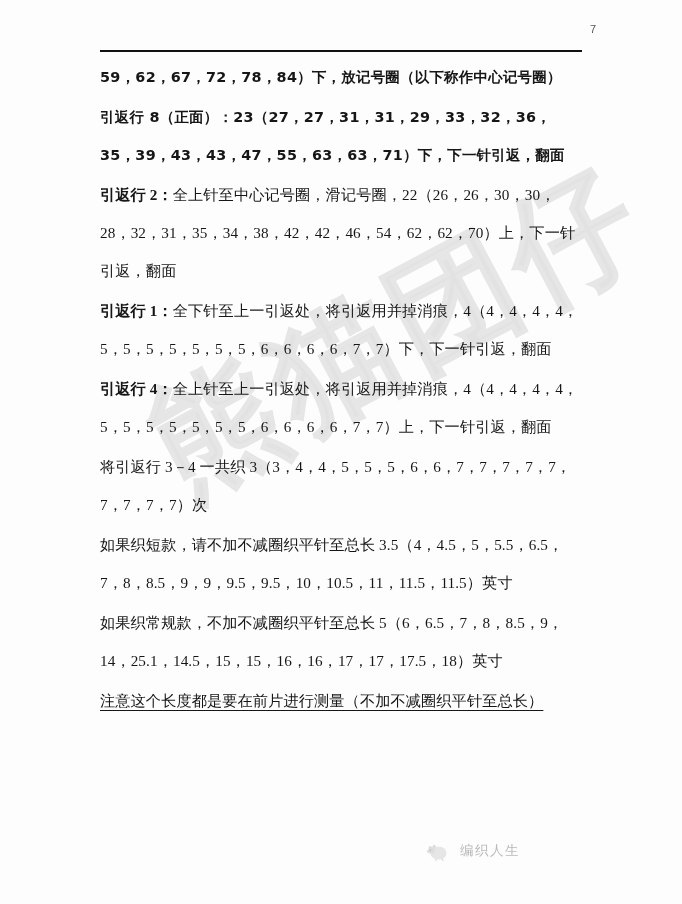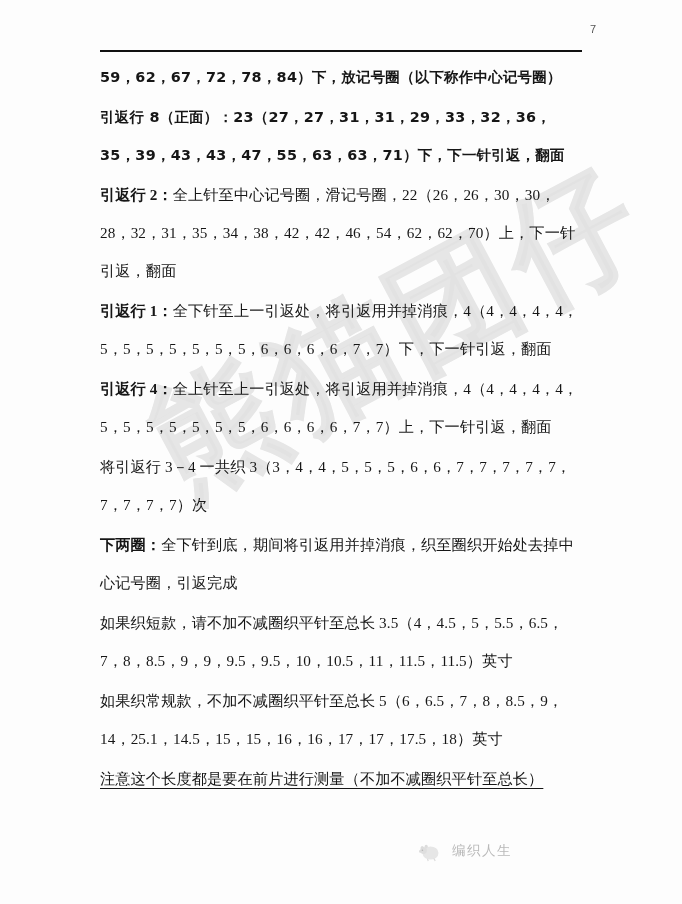--- a/index.html
+++ b/index.html
@@ -108,21 +108,21 @@
     text-underline-offset: 3px;
   }
   .para.underlined {
     text-decoration: underline;
     text-underline-offset: 4px;
   }
 
   
   .footer {
     position: absolute;
-    left: 0;
+    left: 8px;
     bottom: 28px;
     width: 548px;
     height: 40px;
     z-index: 3;
   }
   .footer-brand {
     position: absolute;
     right: 36px;
     top: 4px;
     display: flex;
@@ -164,21 +164,20 @@
     <p class="para"><span class="lbl nums">引返行 8（正面）：</span><span class="nums">23（27，27，31，31，29，33，32，36，35，39，43，43，47，55，63，63，71）下，下一针引返，翻面</span></p>
 
     <p class="para"><span class="lbl">引返行 2：</span><span>全上针至中心记号圈，滑记号圈，22（26，26，30，30，28，32，31，35，34，38，42，42，46，54，62，62，70）上，下一针引返，翻面</span></p>
 
     <p class="para"><span class="lbl">引返行 1：</span><span>全下针至上一引返处，将引返用并掉消痕，4（4，4，4，4，5，5，5，5，5，5，5，6，6，6，6，7，7）下，下一针引返，翻面</span></p>
 
     <p class="para"><span class="lbl">引返行 4：</span><span>全上针至上一引返处，将引返用并掉消痕，4（4，4，4，4，5，5，5，5，5，5，5，6，6，6，6，7，7）上，下一针引返，翻面</span></p>
 
     <p class="para"><span>将引返行 3－4 一共织 3（3，4，4，5，5，5，6，6，7，7，7，7，7，7，7，7，7）次</span></p>
 
-    <p class="para"><span class="lbl">下两圈：</span><span>全下针到底，期间将引返用并掉消痕，织至圈织开始处去掉中心记号圈，引返完成</span></p>
 
     <p class="para"><span>如果织短款，请不加不减圈织平针至总长 3.5（4，4.5，5，5.5，6.5，7，8，8.5，9，9，9.5，9.5，10，10.5，11，11.5，11.5）</span><span class="u">英寸</span></p>
 
     <p class="para"><span>如果织常规款，不加不减圈织平针至总长 5（6，6.5，7，8，8.5，9，14，25.1，14.5，15，15，16，16，17，17，17.5，18）</span><span class="u">英寸</span></p>
 
     <p class="para underlined"><span>注意这个长度都是要在前片进行测量（不加不减圈织平针至总长）</span></p>
 
   </div>
 
   <div class="footer">

